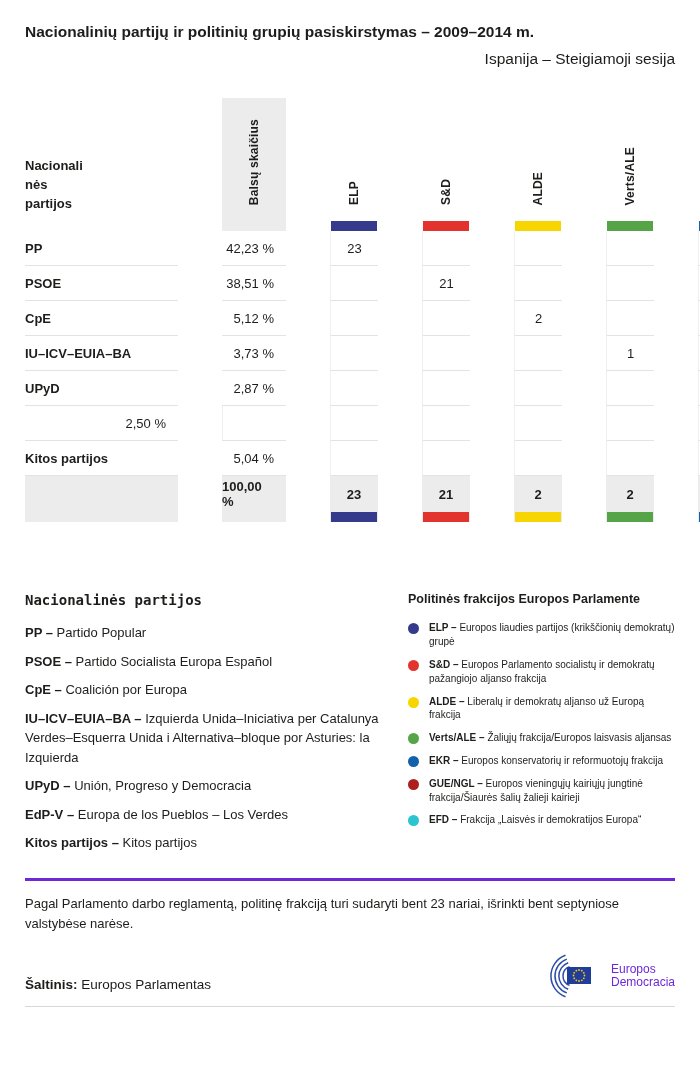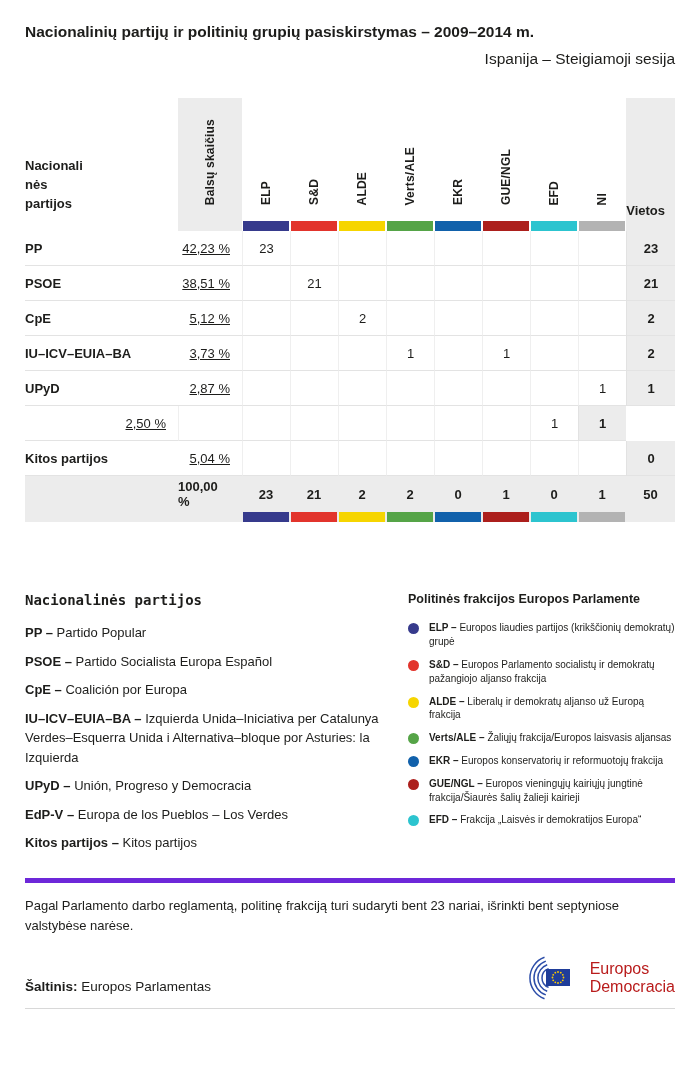--- a/index.html
+++ b/index.html
@@ -8,21 +8,21 @@
     width:700px; height:1089px; overflow:hidden;
     font-family:"Liberation Sans", sans-serif; color:#1d1d1b;
   }
   .page { padding:22px 25px 0 25px; }
 
   .title { font-size:15.5px; font-weight:bold; line-height:1.25; }
   .subtitle { font-size:15.5px; font-weight:normal; margin-top:9px;text-align:right; }
 
   
   .table { margin-top:30px; width:650px; }
-  .grid { display:grid; grid-template-columns:153px 64px repeat(8,48px) 49px; }
+  .grid { display:grid; grid-template-columns:153px 64px repeat(8,48px) 49px;gap:44px; }
   .cell { position:relative; }
 
   .thead .cell { height:133px; }
   .h-party {
     display:flex; align-items:flex-end; padding:0 4px 18px 0;
     font-weight:bold; font-size:13px; line-height:1.45; white-space:pre-line;
   }
   .h-votes { background:#ececec; display:flex; justify-content:center; align-items:flex-end; padding-bottom:26px; }
   .h-group { display:flex; justify-content:center; align-items:flex-end; padding-bottom:26px; }
   .h-seats {
@@ -33,21 +33,21 @@
     writing-mode:vertical-rl; transform:rotate(180deg);
     font-weight:bold; font-size:12px; letter-spacing:.2px; white-space:nowrap;
   }
   .bar { position:absolute; bottom:0; left:1px; right:1px; height:10px; }
 
   .trow .cell {
     height:35px; display:flex; align-items:center;
     font-size:13px; border-bottom:1px solid #e3e3e3; background:#fff;
   }
   .c-party { font-weight:bold; }
-  .c-votes { justify-content:flex-end; padding-right:12px;text-decoration:underline; }
+  .c-votes { justify-content:flex-end; padding-right:12px; }
   .c-num  { justify-content:center; border-left:1px solid #efefef; }
   .c-seats { justify-content:center; font-weight:bold; background:#ececec !important; border-left:1px solid #e2e2e2; }
 
   .total-row .cell {
     height:46px; display:flex; align-items:center; padding-bottom:10px;
     font-size:13px; font-weight:bold; background:#ececec;
   }
   .t-party { background:#fff; }
   .t-votes { justify-content:flex-end; padding-right:12px; }
   .t-num { justify-content:center; }
@@ -62,30 +62,30 @@
   .pl-item { font-size:13px; line-height:1.5; margin-bottom:9px; }
 
   .legend-right { flex:1; }
   .legend-right h3 { font-size:12.5px; font-weight:bold; margin-bottom:15px; }
   .gl-item { display:flex; margin-bottom:9px; }
   .dot { width:11px; height:11px; border-radius:50%; flex:none; margin:2px 10px 0 0; }
   .gl-text { font-size:10px; line-height:1.38; }
 
   
   .footnote {
-    margin-top:16px; border-top:5px solid #6d28d9; padding-top:13px;
+    margin-top:16px; border-top:3px solid #6d28d9; padding-top:13px;
     font-size:13px; line-height:1.55;
   }
   .footer {
     margin-top:18px; display:flex; justify-content:space-between; align-items:center;
     border-bottom:1px solid #d8d8d8; padding-bottom:6px;
   }
   .source { font-size:13.5px; align-self:flex-end; padding-bottom:8px; }
   .logo { display:flex; align-items:center; }
-  .logo-text { font-size:16px; line-height:1.12; color:#b91c1c; margin-left:14px; }
+  .logo-text { font-size:12px; line-height:1.12; color:#6d28d9; margin-left:14px; }
 </style>
 </head>
 <body>
 
 <div class="page">
 
   <div class="title">Nacionalinių partijų ir politinių grupių pasiskirstymas – 2009–2014 m.</div>
   <div class="subtitle">Ispanija – Steigiamoji sesija</div>
 
   <div class="table">

